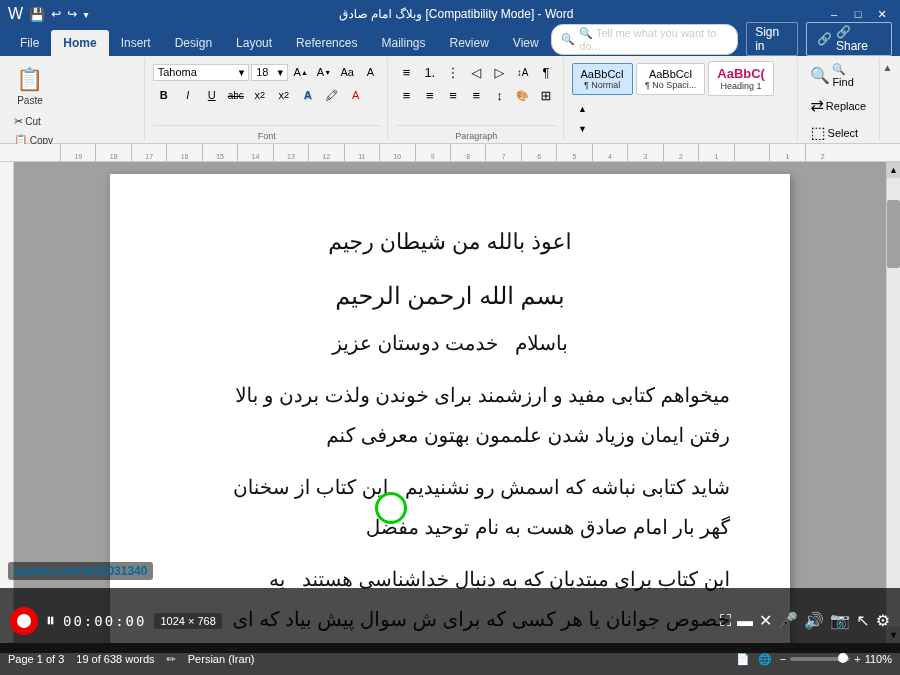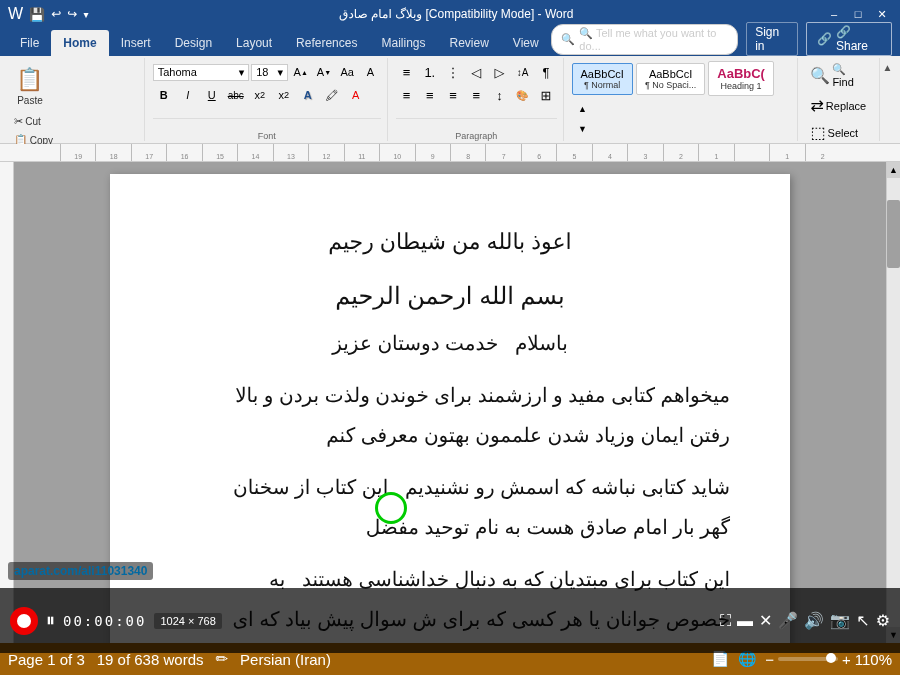--- a/index.html
+++ b/index.html
@@ -140,27 +140,27 @@
     }
 
     
     .scroll-right { width: 14px; background: #e8e8e8; border-left: 1px solid #ccc; display: flex; flex-direction: column; }
     .scroll-arrow { width: 100%; height: 16px; background: #d0d0d0; display: flex; align-items: center; justify-content: center; font-size: 9px; cursor: pointer; }
     .scroll-track { flex: 1; background: #e8e8e8; position: relative; }
     .scroll-thumb { position: absolute; top: 5%; width: 100%; height: 15%; background: #a0a0a0; border-radius: 2px; cursor: pointer; }
 
     
     .status-bar {
-      background: #a16207;
+      background: #404040;
       height: 22px;
       display: flex;
       align-items: center;
       padding: 16px 8px;
       color: white;
-      font-size: 15px;
+      font-size: 11px;
       gap: 12px;
     }
     .status-right { margin-left: auto; display: flex; align-items: center; gap: 8px; }
     .zoom-bar { display: flex; align-items: center; gap: 4px; }
     .zoom-slider { width: 60px; height: 4px; background: rgba(255,255,255,0.3); border-radius: 2px; position: relative; cursor: pointer; }
     .zoom-thumb { position: absolute; left: 80%; top: -4px; width: 10px; height: 10px; background: white; border-radius: 50%; }
 
     
     .video-overlay {
       position: absolute;
@@ -205,21 +205,21 @@
       pointer-events: none;
     }
 
     .main-wrapper { display: flex; flex-direction: column; height: 100%; position: relative; }
     .content-area { display: flex; flex: 1; overflow: hidden; position: relative; }
 
     
     .rg { display: flex; flex-direction: column; border-right: 1px solid #ddd; padding: 3px 6px 0 6px; min-width: 40px; }
     .rg:last-child { border-right: none; }
     .rg-content { display: flex; flex-wrap: wrap; gap: 2px; flex: 1; align-items: flex-start; }
-    .rg-label { font-size: 9px; color: #666; text-align: center; padding-top: 12px; border-top: 1px solid #ddd; margin-top: 2px; }
+    .rg-label { font-size: 9px; color: #666; text-align: center; padding-top: 5px; border-top: 1px solid #ddd; margin-top: 2px; }
 
     .doc-text { text-align: center; margin: 8px 0; }
 
     
     .para-btn { font-size: 13px; width: 22px; height: 20px; display: flex; align-items: center; justify-content: center; cursor: pointer; border-radius: 2px; }
   </style>
 </head>
 <body>
 
 <div class="main-wrapper">

